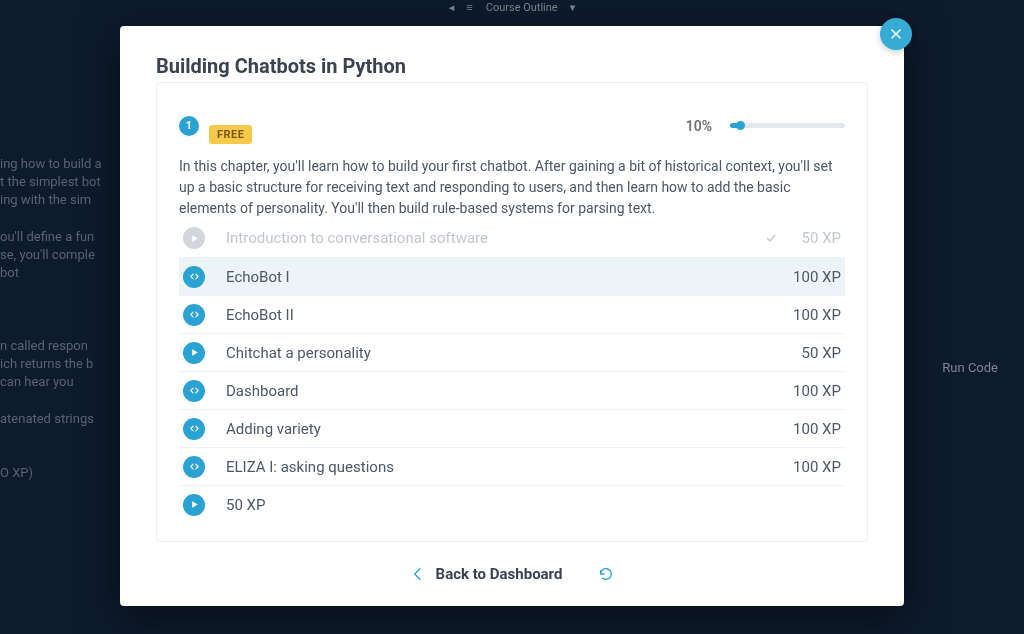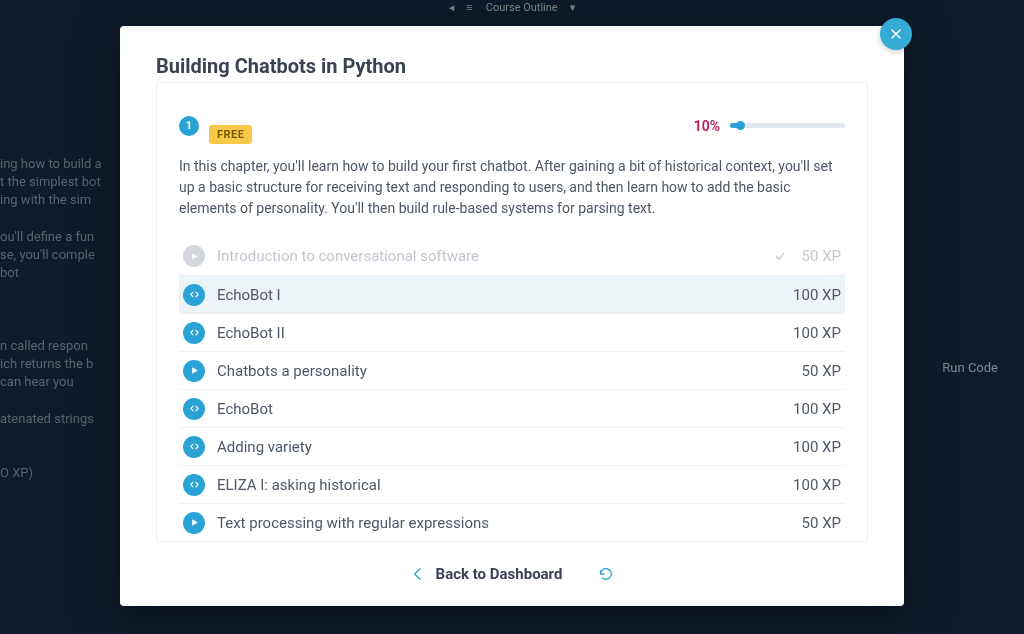--- a/index.html
+++ b/index.html
@@ -24,29 +24,29 @@
   .scroll-area { flex: 1; overflow-y: auto; border: 1px solid #eceef0; border-radius: 4px; padding: 24px 22px 10px 22px; position: relative; }
   .scroll-area::-webkit-scrollbar { width: 8px; }
   .scroll-area::-webkit-scrollbar-thumb { background: #c6cbd2; border-radius: 4px; }
   .scroll-area::-webkit-scrollbar-track { background: transparent; }
 
   .chapter-header { display: flex; align-items: center; gap: 10px; margin-bottom: 12px; }
   .step-num { width: 20px; height: 20px; border-radius: 50%; background: #2aa3d4; color: #fff; font-size: 11px; font-weight: 700; display: flex; align-items: center; justify-content: center; }
   .chapter-title { font-size: 20px; font-weight: 700; color: #394452; }
   .free-badge { background: #f7c948; color: #7a5b00; font-size: 11px; font-weight: 700; border-radius: 3px; padding: 3px 8px; letter-spacing: 0.5px; margin-top: 18px; }
   .spacer { flex: 1; }
-  .pct { color: #be185d; font-size: 14px; font-weight: 600; }
+  .pct { color: #737373; font-size: 14px; font-weight: 600; margin-right: 8px; }
   .progress-track { width: 115px; height: 5px; background: #e1e7ec; border-radius: 3px; position: relative; }
   .progress-fill { position: absolute; left: 0; top: 0; bottom: 0; width: 10%; background: #2aa3d4; border-radius: 3px; }
   .progress-fill::after { content:''; position:absolute; right:-3px; top:-2px; width:9px; height:9px; background:#2aa3d4; border-radius:50%; }
 
-  .chapter-desc { color: #4d5764; font-size: 14px; line-height: 1.5; margin-bottom: 18px; }
+  .chapter-desc { color: #4d5764; font-size: 14px; line-height: 1.5; }
 
   .lessons { list-style: none; }
-  .lesson { display: flex; align-items: center; gap: 12px; height: 38px; padding: 0 4px; border-top: 1px solid #f0f2f4; cursor: pointer; }
+  .lesson { display: flex; align-items: center; gap: 21px; height: 38px; padding: 0 4px; border-top: 1px solid #f0f2f4; cursor: pointer; }
   .lesson:first-child { border-top: none; }
   .lesson.completed { color: #c2c7cf; }
   .lesson.completed .lesson-name { color: #c2c7cf; }
   .lesson.completed .lesson-xp { color: #c2c7cf; }
   .lesson.active { background: #ecf4f7; justify-content: space-between; }
   .lesson .icon-wrap { width: 22px; height: 22px; border-radius: 50%; display: flex; align-items: center; justify-content: center; flex-shrink: 0; }
   .lesson.completed .icon-wrap { background: #d3d7dc; }
   .lesson:not(.completed) .icon-wrap { background: #2aa3d4; }
   .icon-wrap svg { width: 11px; height: 11px; fill: #fff; }
   .lesson-name { flex: 1; color: #4e5866; font-size: 15px; }
@@ -143,57 +143,56 @@
             </div>
             <span class="lesson-name">EchoBot II</span>
             <span class="lesson-xp">100 XP</span>
           </li>
           <li class="lesson">
             <div class="icon-wrap">
               <svg viewBox="0 0 24 24">
                 <polygon points="7,5 19,12 7,19"></polygon>
               </svg>
             </div>
-            <span class="lesson-name">Chatbots a personality</span>
+            <span class="lesson-name">Chitchat a personality</span>
             <span class="lesson-xp">50 XP</span>
           </li>
           <li class="lesson">
             <div class="icon-wrap">
               <svg viewBox="0 0 24 24">
                 <path d="M9 7 L4 12 L9 17 M15 7 L20 12 L15 17" stroke="#fff" stroke-width="2.5" fill="none" stroke-linecap="round" stroke-linejoin="round"></path>
               </svg>
             </div>
-            <span class="lesson-name">EchoBot</span>
+            <span class="lesson-name">Dashboard</span>
             <span class="lesson-xp">100 XP</span>
           </li>
           <li class="lesson">
             <div class="icon-wrap">
               <svg viewBox="0 0 24 24">
                 <path d="M9 7 L4 12 L9 17 M15 7 L20 12 L15 17" stroke="#fff" stroke-width="2.5" fill="none" stroke-linecap="round" stroke-linejoin="round"></path>
               </svg>
             </div>
             <span class="lesson-name">Adding variety</span>
             <span class="lesson-xp">100 XP</span>
           </li>
           <li class="lesson">
             <div class="icon-wrap">
               <svg viewBox="0 0 24 24">
                 <path d="M9 7 L4 12 L9 17 M15 7 L20 12 L15 17" stroke="#fff" stroke-width="2.5" fill="none" stroke-linecap="round" stroke-linejoin="round"></path>
               </svg>
             </div>
-            <span class="lesson-name">ELIZA I: asking historical</span>
+            <span class="lesson-name">ELIZA I: asking questions</span>
             <span class="lesson-xp">100 XP</span>
           </li>
           <li class="lesson">
             <div class="icon-wrap">
               <svg viewBox="0 0 24 24">
                 <polygon points="7,5 19,12 7,19"></polygon>
               </svg>
             </div>
-            <span class="lesson-name">Text processing with regular expressions</span>
             <span class="lesson-xp">50 XP</span>
           </li>
         </ul>
     </div>
 
     <div class="footer">
       <div class="footer-link">
         <svg viewBox="0 0 24 24">
             <polyline points="15 4 7 12 15 20" stroke-linecap="round" stroke-linejoin="round"></polyline>
           </svg>

